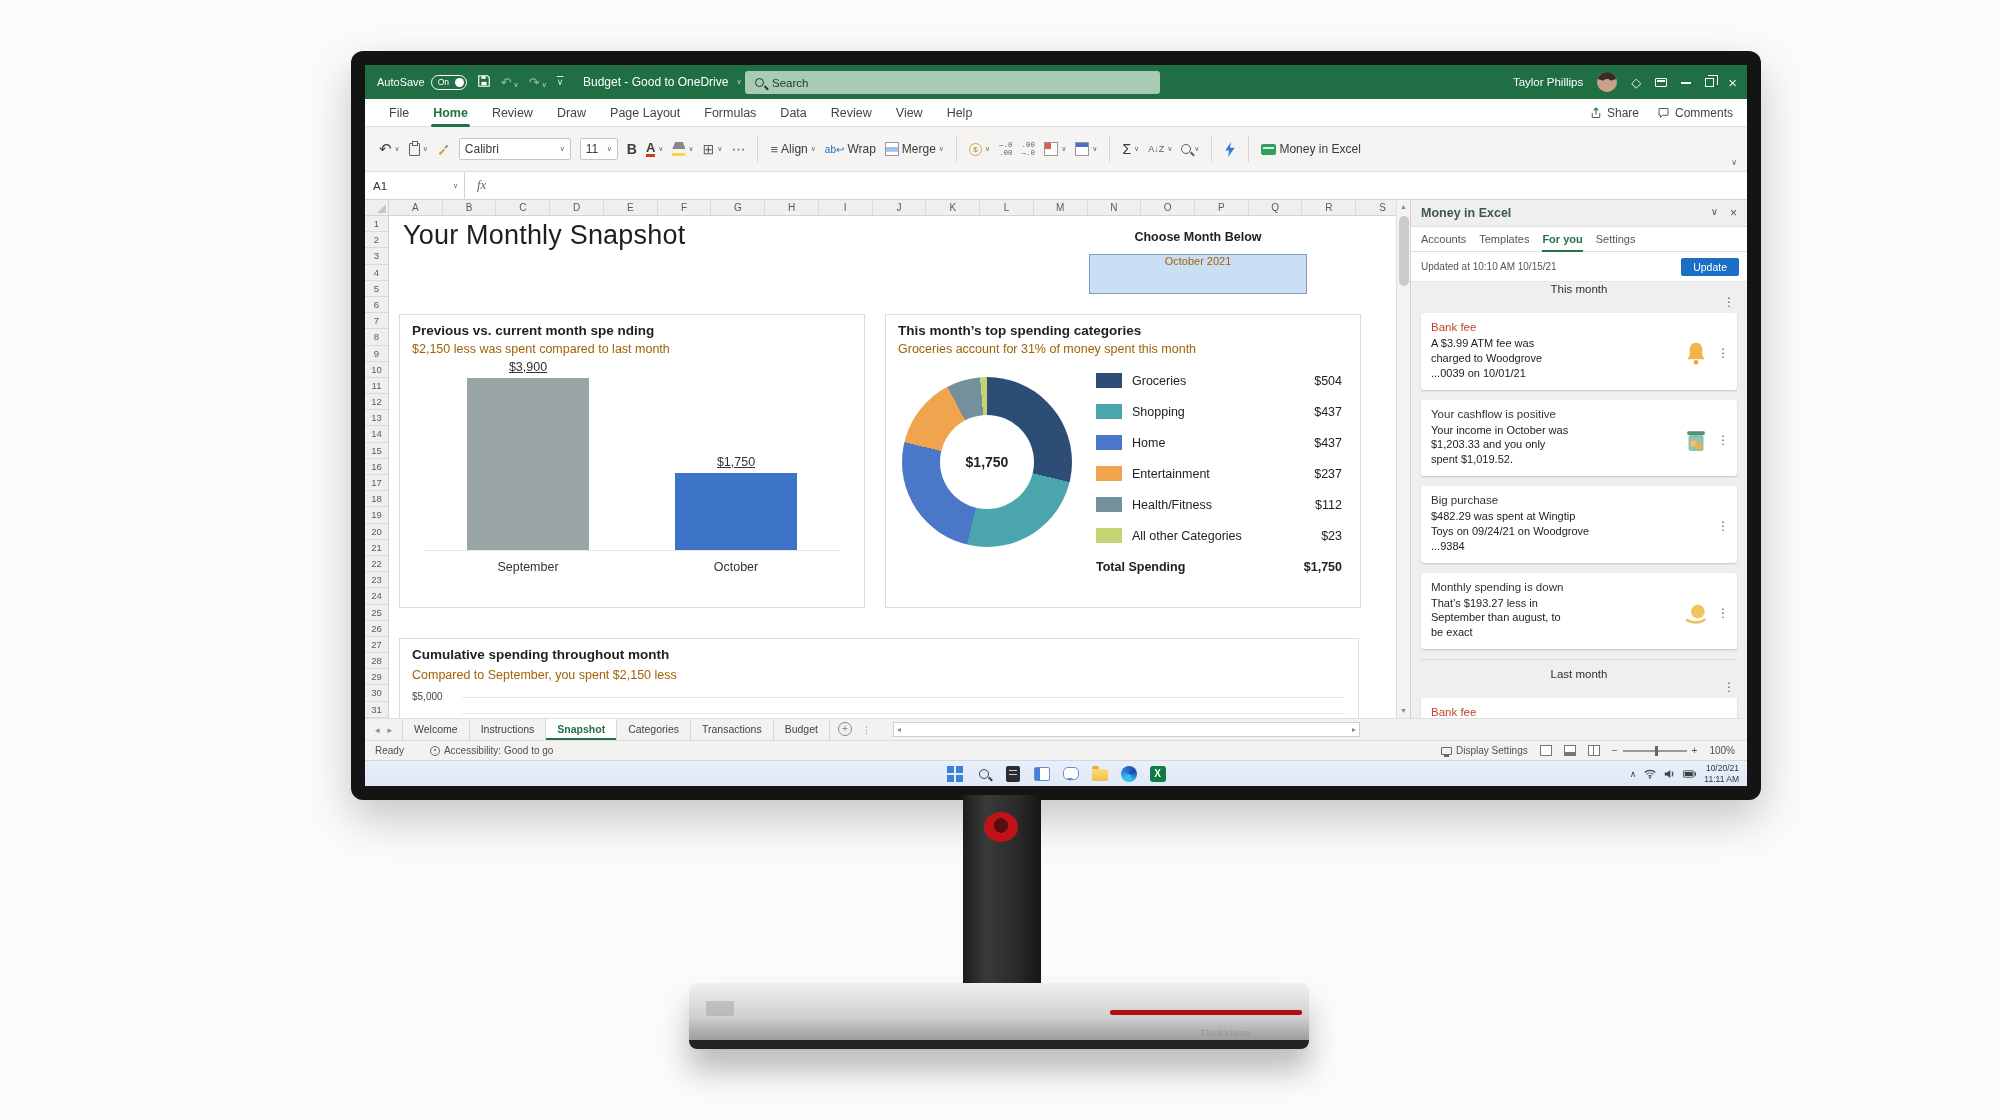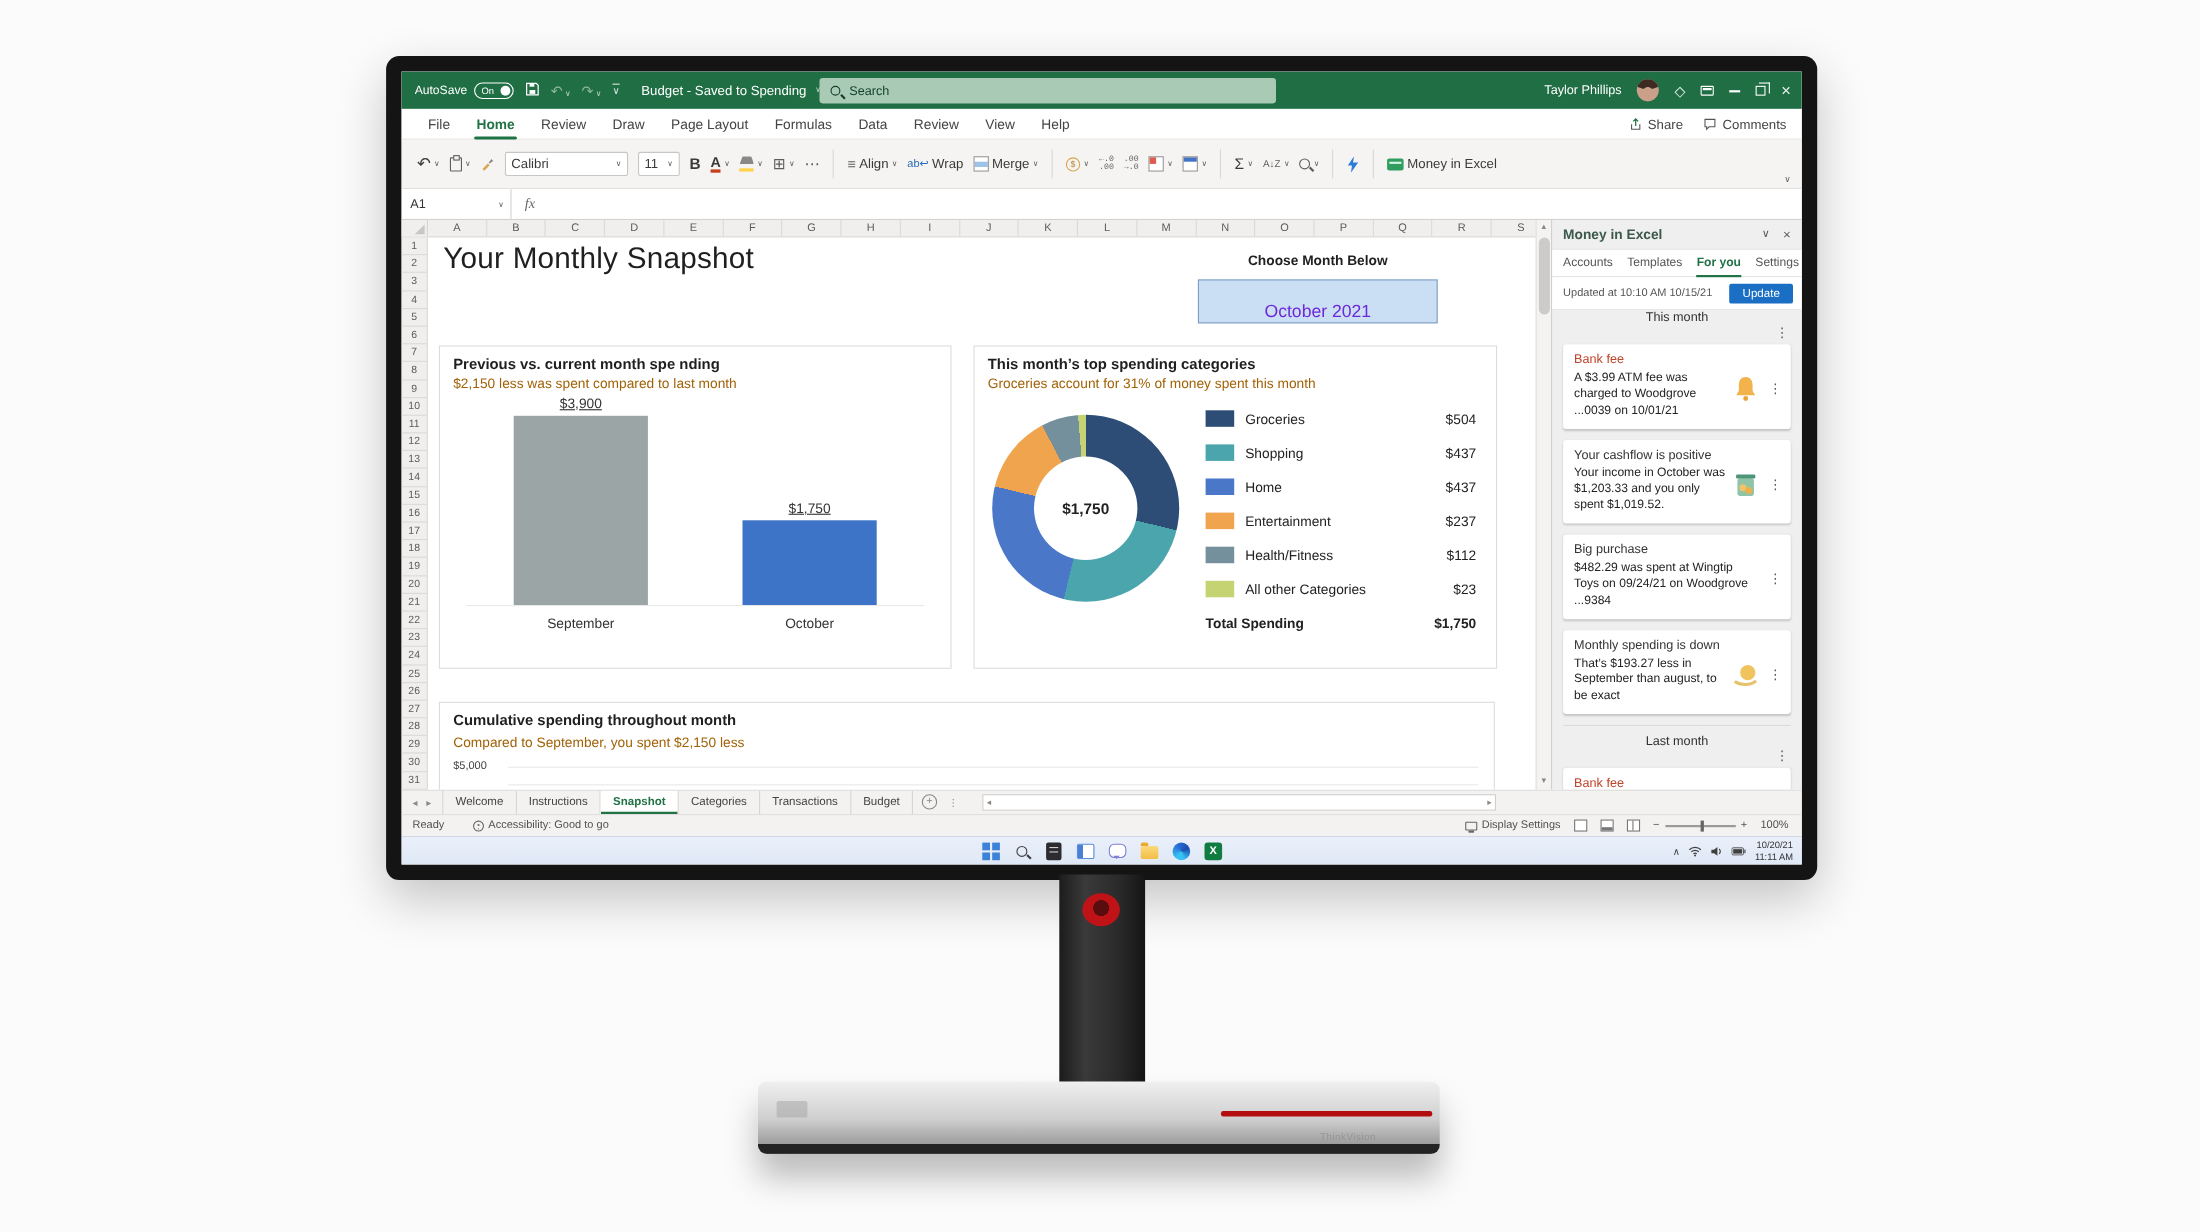--- a/index.html
+++ b/index.html
@@ -1,19 +1,19 @@
 <!DOCTYPE html>
 <html><head>
 <meta charset="utf-8">
 <style>
   * { margin:0; padding:0; box-sizing:border-box; }
   html,body { width:2000px; height:1120px; background:#fbfbfb; font-family:"Liberation Sans",sans-serif; overflow:hidden; }
 
   
-  .monitor { position:absolute; left:351px; top:51px; width:1301px; height:749px;
+  .monitor { position:absolute; left:351px; top:51px; width:1410px; height:749px;
              background:#141414; border-radius:12px; box-shadow:0 18px 45px rgba(0,0,0,.22); }
   .screen  { position:absolute; left:14px; top:14px; right:14px; bottom:14px; background:#fff;
              overflow:hidden; font-size:12px; color:#333; }
   .stand-neck { position:absolute; left:963px; top:795px; width:78px; height:200px;
                 background:linear-gradient(90deg,#1c1c1c,#3a3a3a 30%,#2a2a2a 70%,#151515); }
   .stand-hole { position:absolute; left:984px; top:812px; width:34px; height:30px; border-radius:50%;
                 background:radial-gradient(circle at 50% 45%, #5a0d0f 0 30%, #c01317 31% 100%); }
   .stand-base { position:absolute; left:689px; top:983px; width:620px; height:66px; border-radius:8px;
                 background:linear-gradient(#f0f0f0,#cfcfcf 60%,#9d9d9d);
                 border-bottom:9px solid #232323; box-shadow:0 22px 30px rgba(0,0,0,.25); }
@@ -110,21 +110,21 @@
   .vscroll { position:absolute; left:1031px; top:135px; width:14px; height:518px; background:#f4f3f2; border-left:1px solid #e0dedd; }
   .vscroll .arr { display:block; text-align:center; font-size:7px; color:#8a8886; line-height:14px; }
   .vthumb { position:absolute; left:2px; top:16px; width:10px; height:70px; background:#cdcbc9; border-radius:5px; }
   .vscroll .arrb { position:absolute; bottom:0; left:0; right:0; text-align:center; font-size:7px; color:#8a8886; line-height:14px; }
 
   
   .dash-title { position:absolute; left:14px; top:4px; font-size:27px; color:#1f1f1f; letter-spacing:.2px; }
   .dash-desc { position:absolute; left:14px; top:44px; width:600px; font-size:13px; color:#222; line-height:1.35; }
   .month-label { position:absolute; left:700px; top:14px; width:218px; text-align:center; font-size:12.5px; font-weight:bold; color:#1f1f1f; }
   .month-box { position:absolute; left:700px; top:38px; width:218px; height:40px; background:#cbdff4; border:1.5px solid #7f9dc4;
-               display:flex; align-items:flex-end; justify-content:center; font-size:16px; color:#6d28d9; }
+               display:flex; align-items:flex-start; justify-content:center; font-size:11px; color:#a16207; }
   .card { position:absolute; background:#fff; border:1px solid #dcdcdc; }
   .card-bar   { left:10px;  top:98px; width:466px; height:294px; }
   .card-donut { left:496px; top:98px; width:476px; height:294px; }
   .card-cum   { left:10px;  top:422px; width:960px; height:120px; }
   .c-title { position:absolute; left:12px; top:8px; font-size:13.5px; font-weight:bold; color:#1f1f1f; }
   .c-sub   { position:absolute; left:12px; top:27px; font-size:12.5px; color:#a16207; }
   .bars { position:absolute; left:24px; right:24px; top:60px; bottom:56px; display:flex; justify-content:space-around;
           align-items:flex-end; border-bottom:1px solid #e8e8e8;text-decoration:underline; }
   .bargroup { width:122px; display:flex; flex-direction:column; align-items:center; position:relative; }
   .bval { font-size:12.5px; color:#333; margin-bottom:4px; }
@@ -242,21 +242,21 @@
               <path d="M2 2h10l2 2v10H2z" fill="none" stroke="#fff" stroke-width="1.3"></path>
               <rect x="5" y="9" width="6" height="4" fill="#fff"></rect>
               <rect x="5" y="2.5" width="5" height="3" fill="#fff"></rect>
             </svg>
         </span>
         <span class="tb-ic dim"><span>↶</span><span class="chev">∨</span></span>
         <span class="tb-ic dim"><span>↷</span><span class="chev">∨</span></span>
         <span class="tb-ic" style="text-decoration:overline;font-size:9px;"><span>∨</span></span>
       </div>
       <div class="doc-title">
-        <span>Budget - Saved to Spending</span>
+        <span>Budget - Good to OneDrive</span>
         <span class="chev">∨</span>
       </div>
       <div class="searchbox">
         <span class="mag"></span>
         <span>Search</span>
       </div>
       <div class="tb-right">
         <span class="username">Taylor Phillips</span>
         <span class="avatar"></span>
         <span class="winbtn">◇</span>

